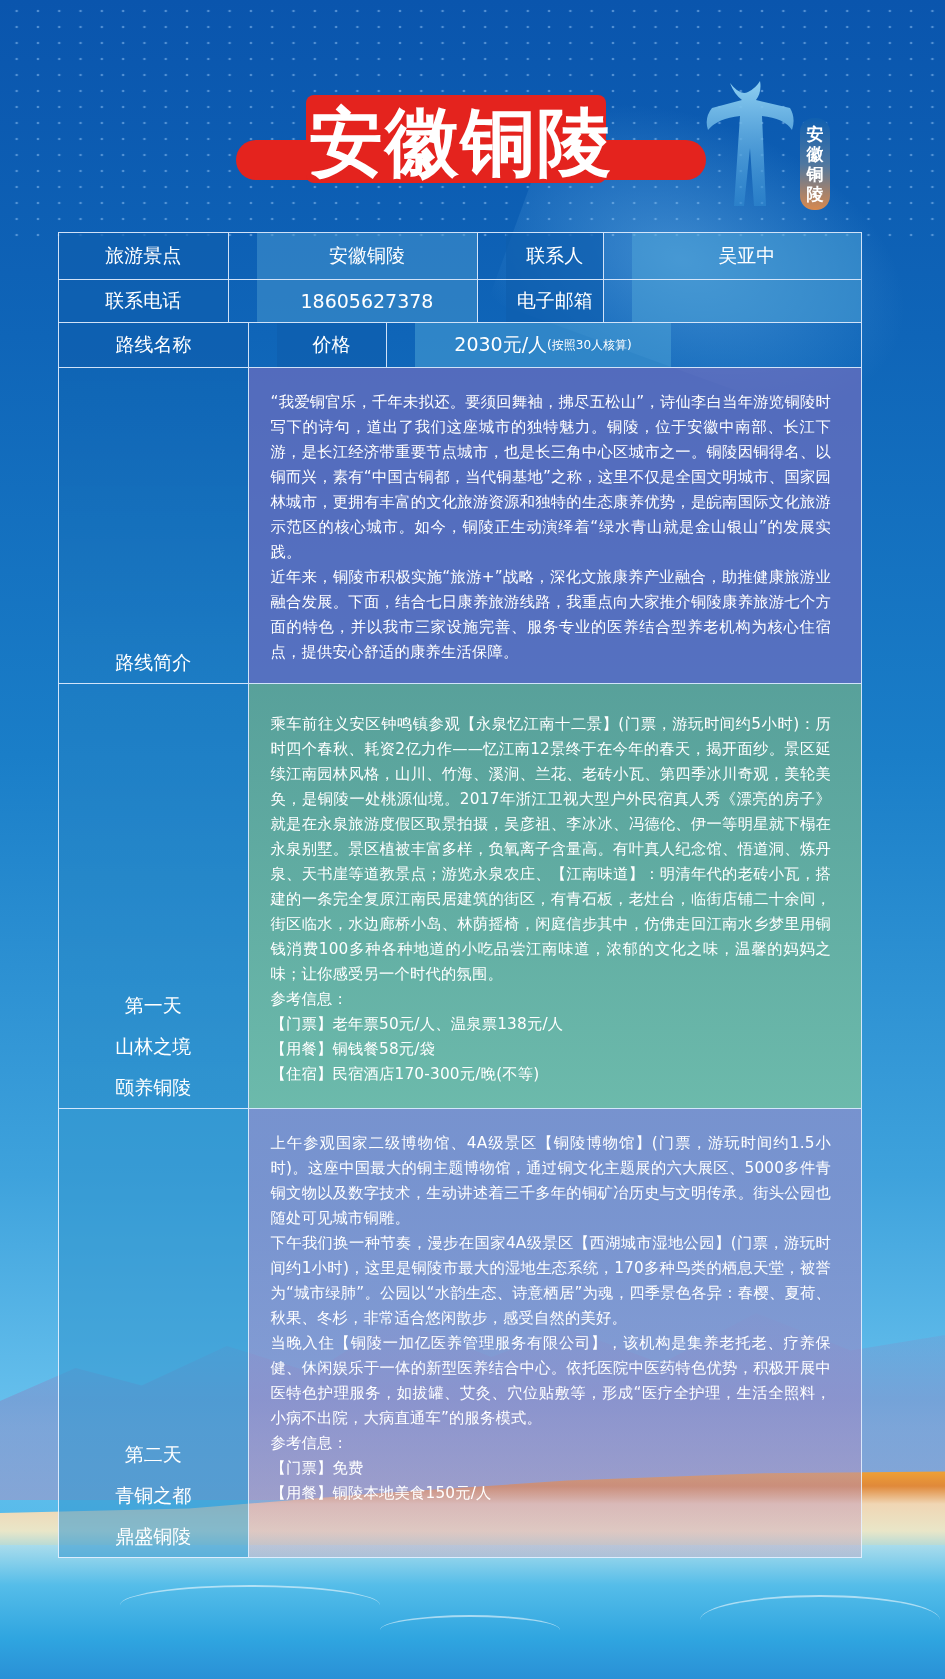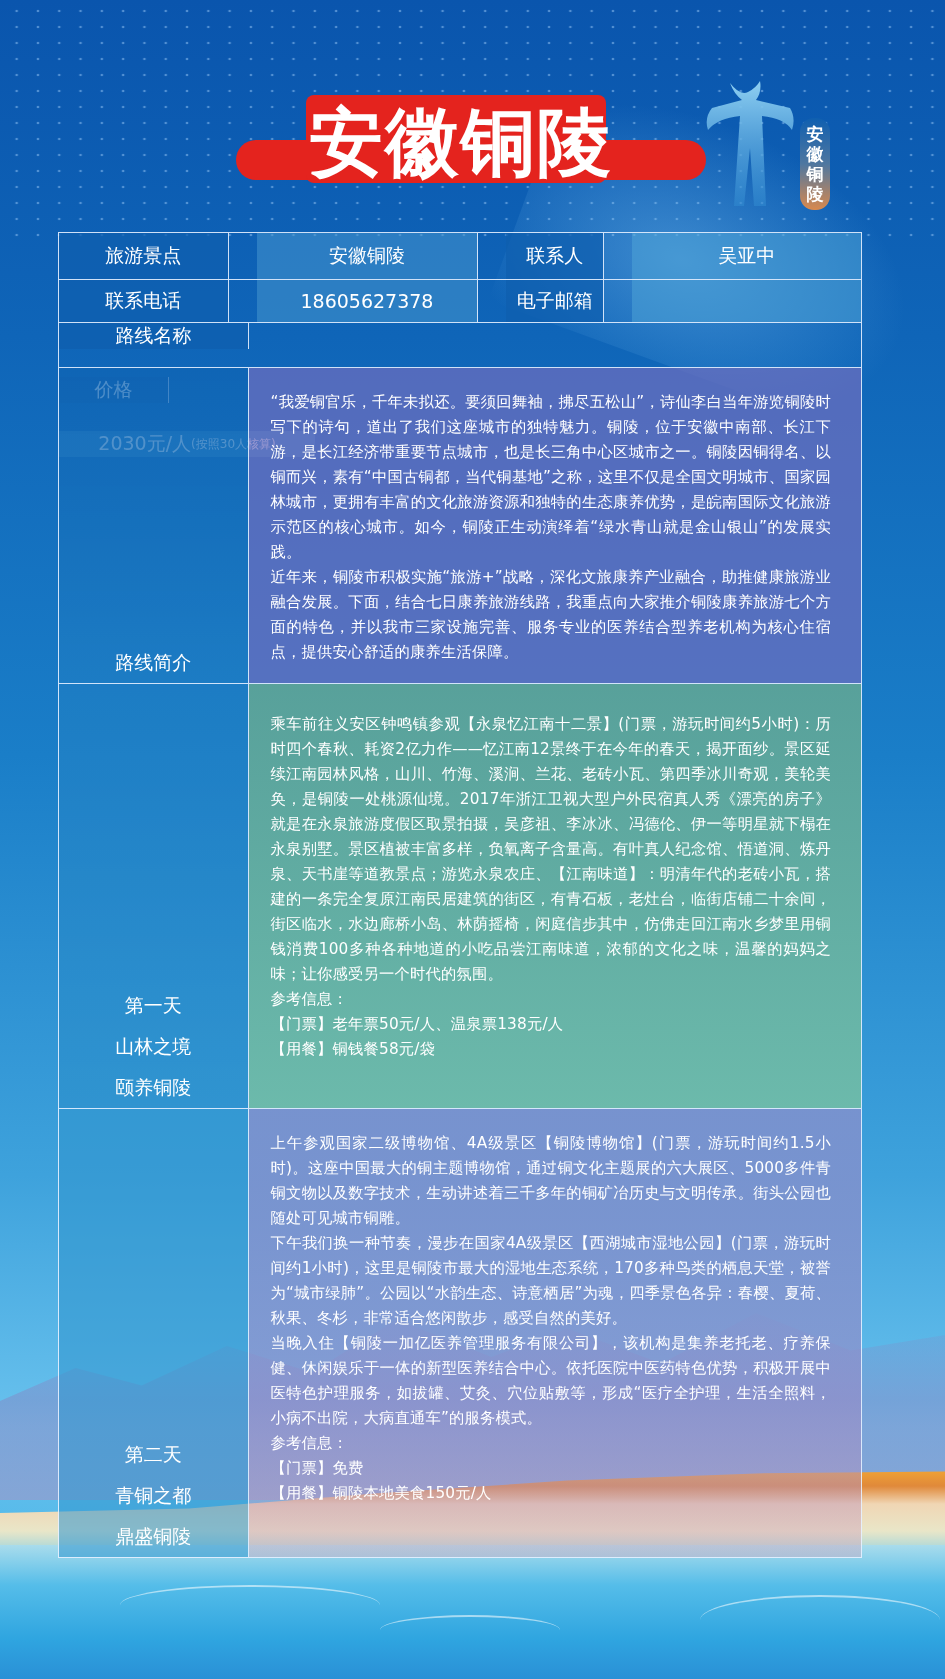--- a/index.html
+++ b/index.html
@@ -78,21 +78,21 @@
     border-right: 1.5px solid rgba(230,240,255,0.9);
     font-size: 19px; color: #fff; text-align: center;
   }
   .cell:last-child { border-right: none; text-align: right; }
   .c-label { width: 190px; background: rgba(15,95,175,0.75); }
   .c-val1 { width: 248px; background: rgba(70,150,205,0.55); }
   .c-label2 { width: 110px; background: rgba(15,95,175,0.75); }
   .c-val2 { width: 256px; background: rgba(80,165,215,0.5); }
   .r1 { height: 47px; }
   .r2 { height: 43px; }
-  .r3 { height: 45px; flex-direction: column; }
+  .r3 { height: 45px; }
   .route-name { display: flex; flex-direction: column; font-size: 12px; line-height: 17px; }
   .price-note { font-size: 12px; }
 
   .big-row { display: flex; border-bottom: 1.5px solid rgba(230,240,255,0.9); }
   .big-label {
     width: 190px; border-right: 1.5px solid rgba(230,240,255,0.9);
     display: flex; flex-direction: column; align-items: center; justify-content: flex-end;
     font-size: 19px; line-height: 41px;
   }
   .big-content {
@@ -183,20 +183,21 @@
     <div class="big-label">
       <span>第一天</span>
       <span>山林之境</span>
       <span>颐养铜陵</span>
     </div>
     <div class="big-content">
       <p>乘车前往义安区钟鸣镇参观【永泉忆江南十二景】(门票，游玩时间约5小时)：历时四个春秋、耗资2亿力作——忆江南12景终于在今年的春天，揭开面纱。景区延续江南园林风格，山川、竹海、溪涧、兰花、老砖小瓦、第四季冰川奇观，美轮美奂，是铜陵一处桃源仙境。2017年浙江卫视大型户外民宿真人秀《漂亮的房子》就是在永泉旅游度假区取景拍摄，吴彦祖、李冰冰、冯德伦、伊一等明星就下榻在永泉别墅。景区植被丰富多样，负氧离子含量高。有叶真人纪念馆、悟道洞、炼丹泉、天书崖等道教景点；游览永泉农庄、【江南味道】：明清年代的老砖小瓦，搭建的一条完全复原江南民居建筑的街区，有青石板，老灶台，临街店铺二十余间，街区临水，水边廊桥小岛、林荫摇椅，闲庭信步其中，仿佛走回江南水乡梦里用铜钱消费100多种各种地道的小吃品尝江南味道，浓郁的文化之味，温馨的妈妈之味；让你感受另一个时代的氛围。</p>
       <p>参考信息：</p>
       <p>【门票】老年票50元/人、温泉票138元/人</p>
       <p>【用餐】铜钱餐58元/袋</p>
+      <p>【住宿】民宿酒店170-300元/晚(不等)</p>
     </div>
   </div>
 
   <div class="big-row day2-row">
     <div class="big-label">
       <span>第二天</span>
       <span>青铜之都</span>
       <span>鼎盛铜陵</span>
     </div>
     <div class="big-content">

